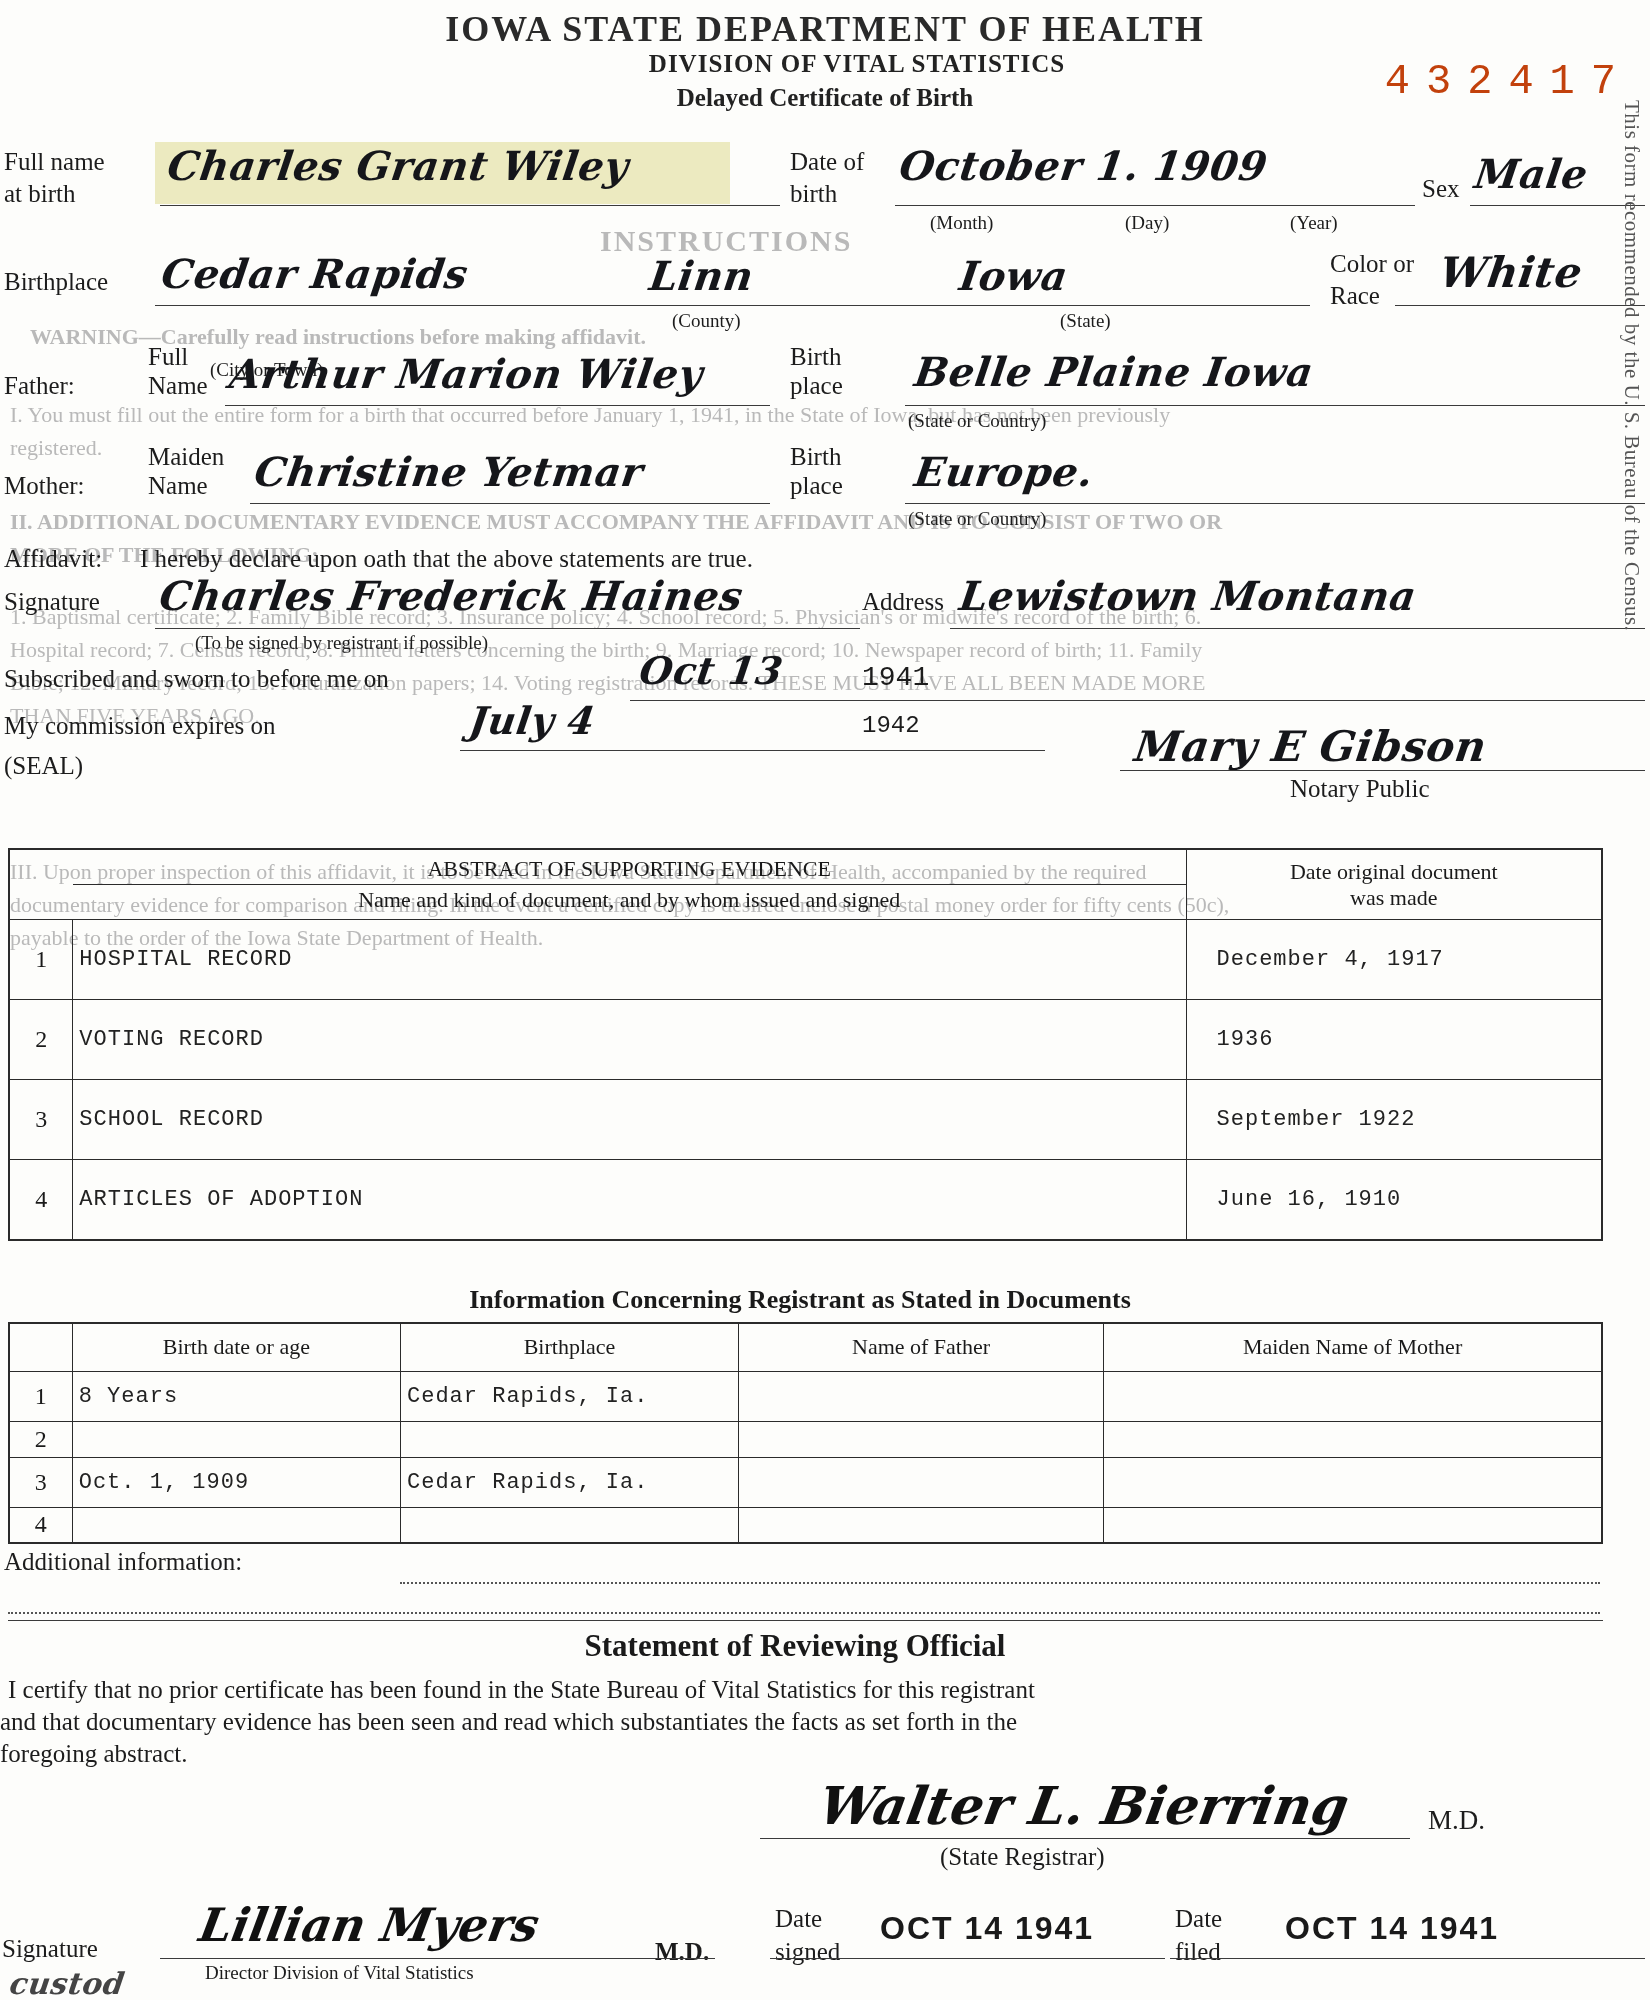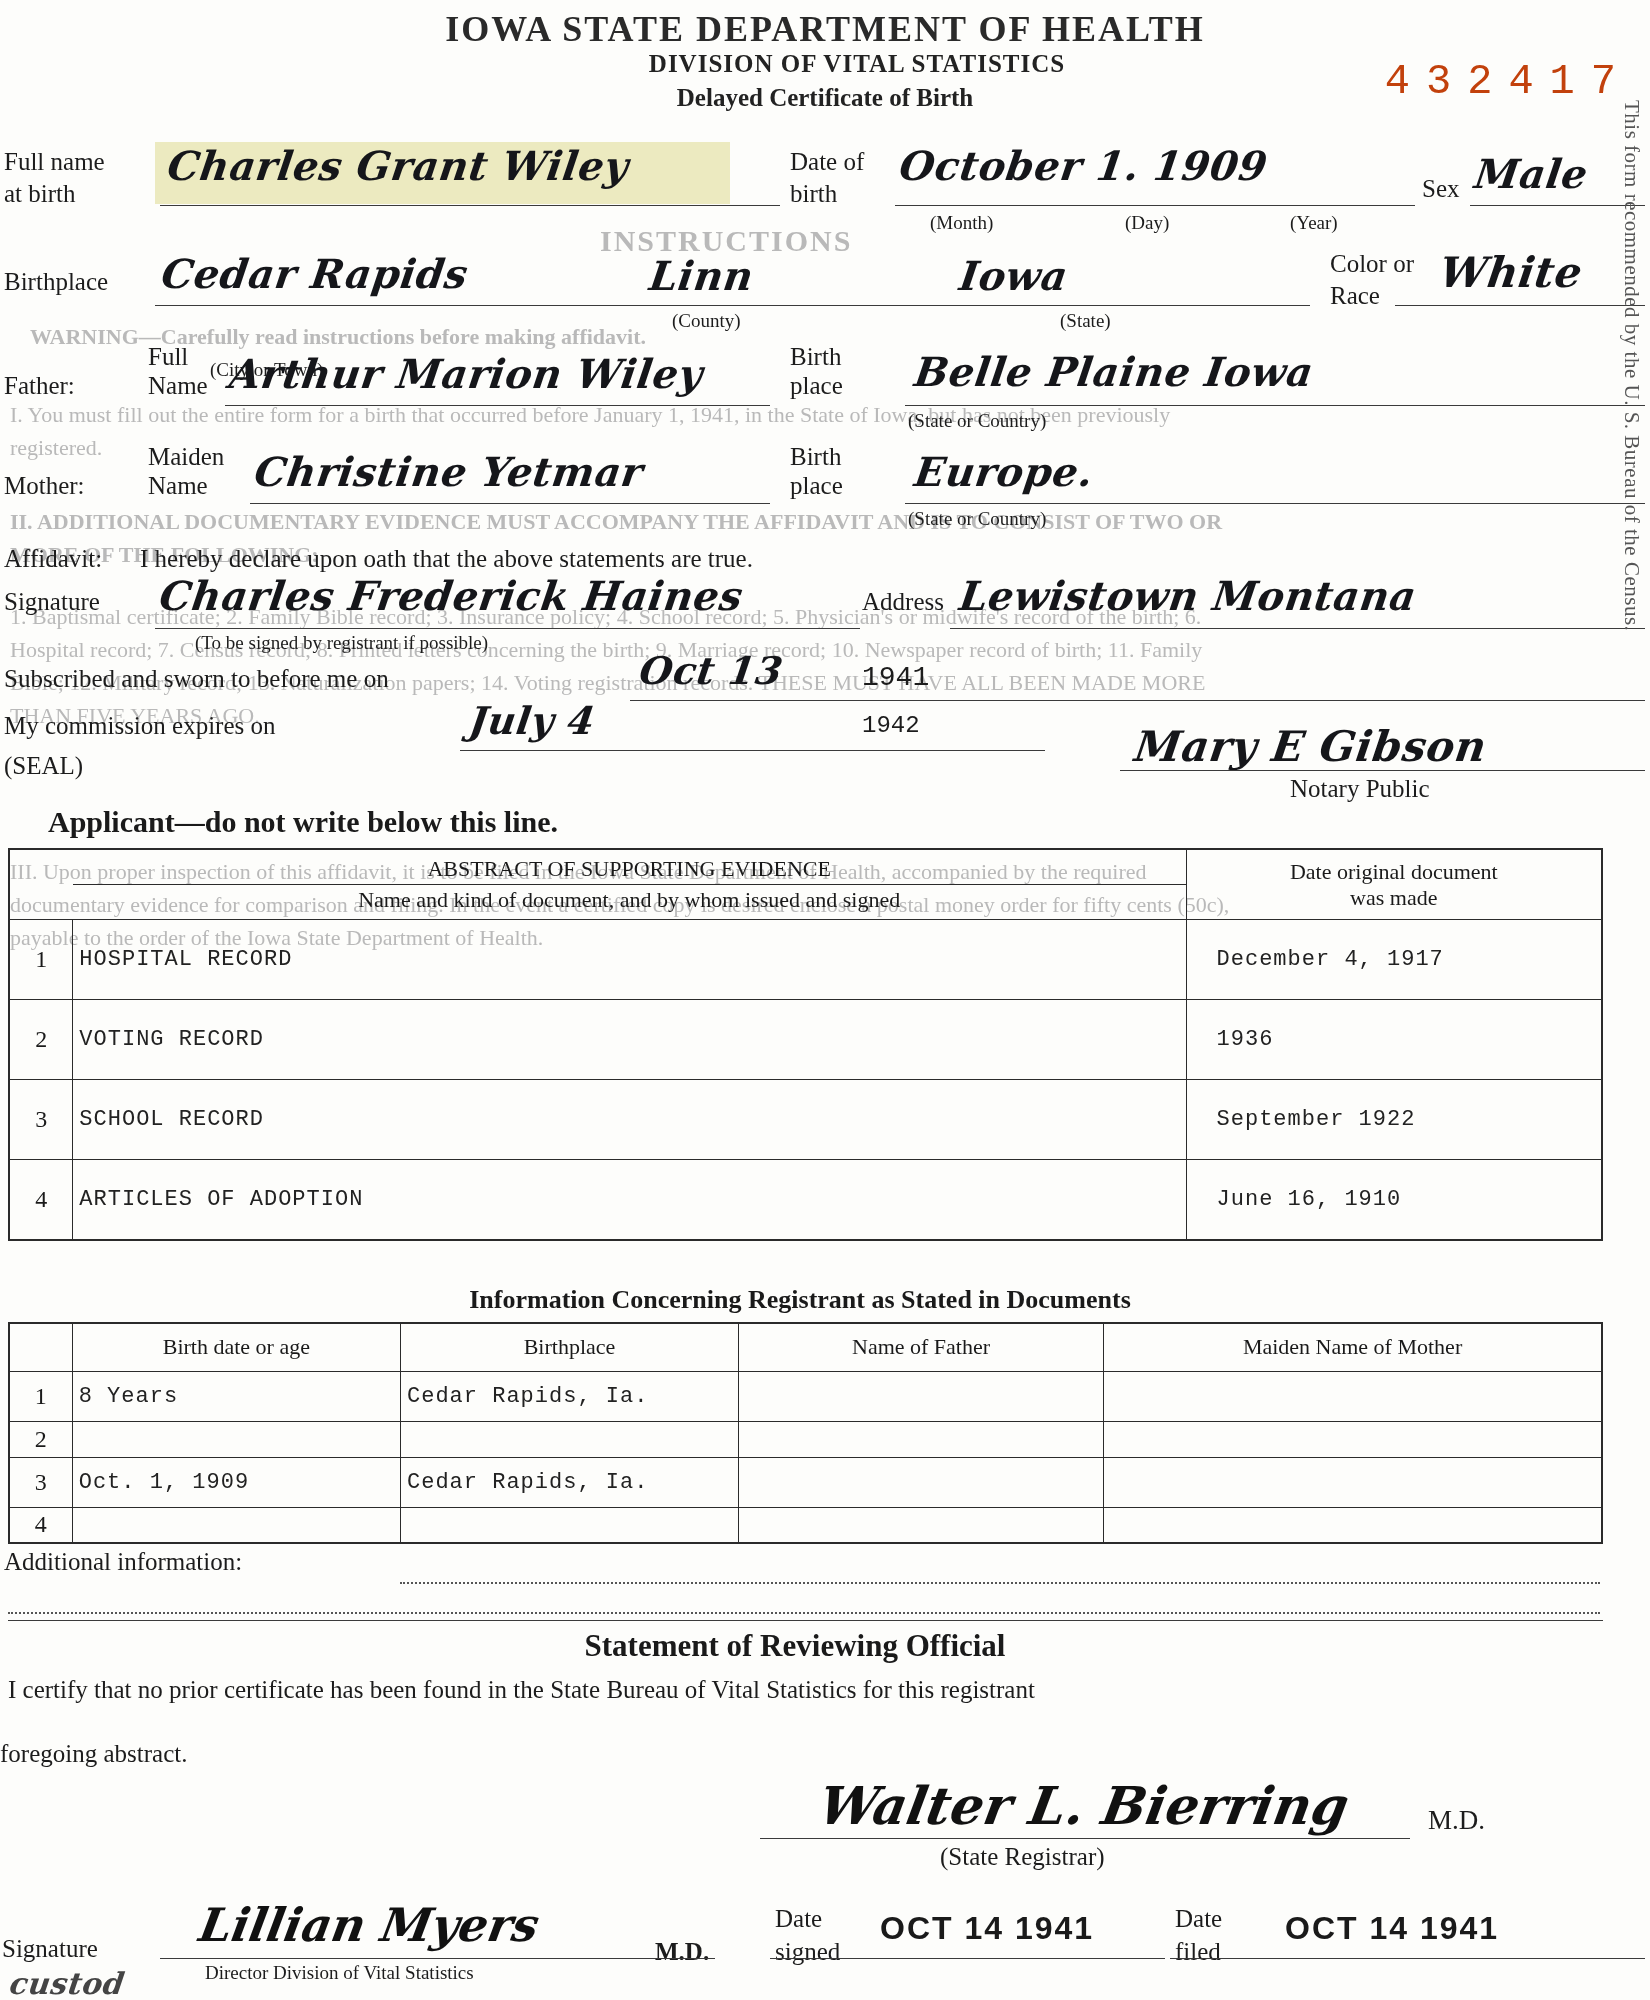--- a/index.html
+++ b/index.html
@@ -147,21 +147,20 @@
   <div class="abs lbl" style="top:712px;left:4px;">My commission expires on</div>
   <div class="abs script" style="top:698px;left:470px;font-size:38px;">July 4</div>
   <div class="abs lbl mono" style="top:712px;left:862px;font-size:24px;">1942</div>
   <div class="abs line" style="top:750px;left:460px;width:585px;"></div>
 
   <div class="abs lbl" style="top:752px;left:4px;">(SEAL)</div>
   <div class="abs script" style="top:722px;left:1135px;font-size:42px;">Mary E Gibson</div>
   <div class="abs line" style="top:770px;left:1120px;width:525px;"></div>
   <div class="abs lbl" style="top:775px;left:1290px;">Notary Public</div>
 
-  <div class="abs" style="top:805px;left:48px;font-size:30px;font-weight:bold;">Applicant—do not write below this line.</div>
 
   <div class="side">This form recommended by the U. S. Bureau of the Census.</div>
 
   <table class="tbl" style="top:848px;left:8px;width:1595px;">
     <tbody>
         <tr>
       <td style="width:52px;border-bottom:none;border-right:none;"></td>
       <td class="hdrcell" style="width:1130px;border-left:none;padding-top:6px;">ABSTRACT OF SUPPORTING EVIDENCE</td>
       <td class="hdrcell" rowspan="2" style="width:410px;">
         <div>Date original document</div>
@@ -239,20 +238,21 @@
 
   <div class="abs lbl" style="top:1548px;left:4px;">Additional information:</div>
   <div class="abs dots" style="top:1578px;left:400px;width:1200px;height:4px;"></div>
   <div class="abs dots" style="top:1608px;left:8px;width:1592px;height:4px;"></div>
 
   <div class="abs line" style="top:1620px;left:8px;width:1595px;"></div>
 
   <div class="abs" style="top:1628px;left:0;width:1590px;text-align:center;font-size:31px;font-weight:bold;">Statement of Reviewing Official</div>
 
   <div class="abs lbl" style="top:1676px;left:8px;width:1600px;">I certify that no prior certificate has been found in the State Bureau of Vital Statistics for this registrant</div>
+  <div class="abs lbl" style="top:1708px;left:0px;width:1600px;">and that documentary evidence has been seen and read which substantiates the facts as set forth in the</div>
   <div class="abs lbl" style="top:1740px;left:0px;">foregoing abstract.</div>
 
   <div class="abs sig" style="top:1775px;left:820px;font-size:52px;">Walter L. Bierring</div>
   <div class="abs lbl" style="top:1805px;left:1428px;font-size:27px;">M.D.</div>
   <div class="abs line" style="top:1838px;left:760px;width:650px;"></div>
   <div class="abs lbl" style="top:1843px;left:940px;">(State Registrar)</div>
 
   <div class="abs lbl" style="top:1935px;left:2px;">Signature</div>
   <div class="abs sig" style="top:1898px;left:200px;font-size:46px;">Lillian Myers</div>
   <div class="abs lbl" style="top:1938px;left:655px;font-size:25px;font-weight:bold;">M.D.</div>

